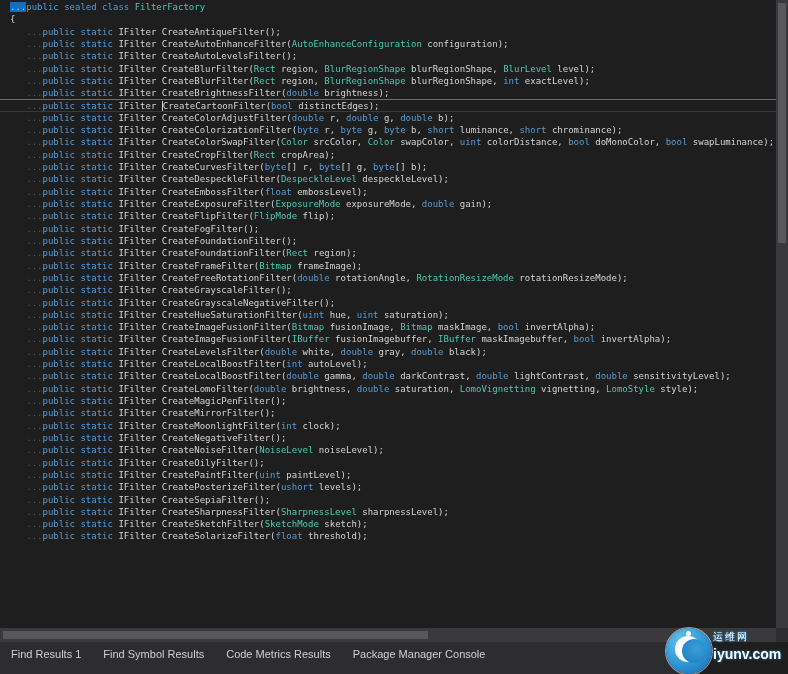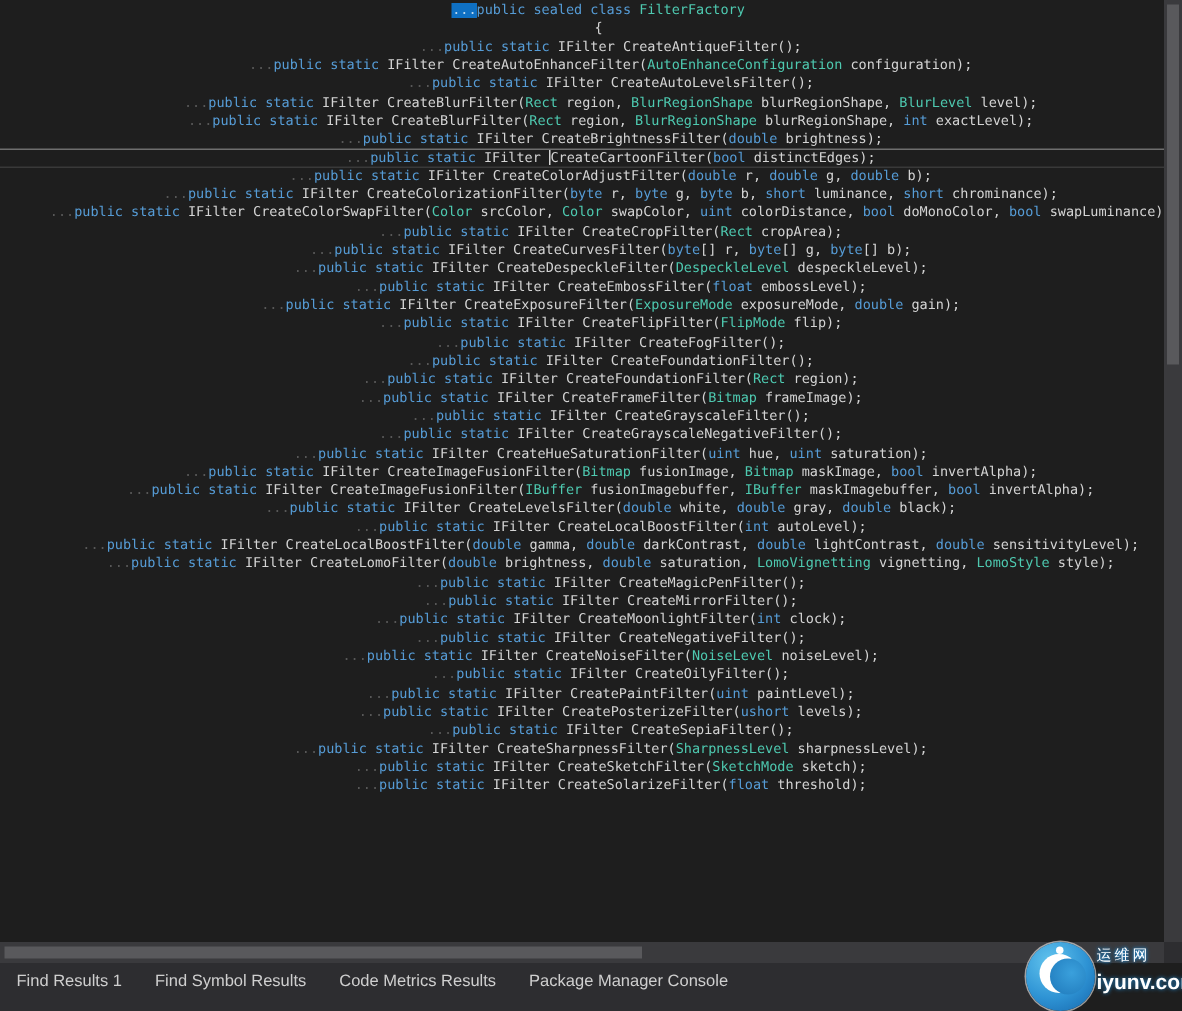--- a/index.html
+++ b/index.html
@@ -4,21 +4,21 @@
 <style>
   html,body{margin:0;padding:0;background:#111;}
   .window{
     position:relative;width:788px;height:674px;overflow:hidden;
     background:var(--bg,#1e1e1e);
     font-family:"DejaVu Sans Mono", monospace;
   }
   
   .code-area{
     position:absolute;left:0;top:0;width:788px;height:628px;overflow:hidden;
-    padding-top:1px;box-sizing:border-box;text-align:center;
+    padding-top:1px;box-sizing:border-box;
   }
   .code-line{
     height:12.32px;line-height:12.32px;font-size:9px;white-space:pre;
     padding-left:10px;color:var(--plain,#d4d4d4);
   }
   .code-line.current{
     box-shadow:0 -1px 0 var(--current_line_border,#6e6e6e), inset 0 -1px 0 rgba(110,110,110,.35);
   }
   .tk-k{color:var(--keyword,#569cd6);}
   .tk-t{color:var(--type,#4ec9b0);}
@@ -37,21 +37,21 @@
     position:absolute;left:0;top:642px;width:700px;height:32px;
     background:var(--footer_bg,#2d2d30);
     display:flex;align-items:flex-start;
     font-family:"Liberation Sans", sans-serif;
   }
   .tab{
     padding:6px 11px 5px 11px;font-size:11px;color:var(--tab_fg,#cfcfcf);
     white-space:nowrap;cursor:default;
   }
   
-  .watermark{position:absolute;right:2px;top:624px;width:102px;height:50px;}
+  .watermark{position:absolute;right:20px;top:624px;width:102px;height:50px;}
   .wm-circle{
     position:absolute;left:0;top:4px;width:46px;height:46px;border-radius:50%;
     background:radial-gradient(circle at 35% 28%, #62c4ee 0%, #2e93d4 55%, #1565ab 100%);
     box-shadow:0 0 0 1px rgba(255,255,255,.55);
     overflow:hidden;
   }
   .wm-crescent{
     position:absolute;left:9px;top:8px;width:26px;height:26px;border-radius:50%;background:#ffffff;
   }
   .wm-crescent:after{
@@ -90,20 +90,21 @@
       <div class="code-line"><span class="tk-d">   ...</span><span class="tk-k">public static </span><span class="tk-p">IFilter CreateCropFilter(</span><span class="tk-t">Rect</span><span class="tk-p"> cropArea);</span></div>
       <div class="code-line"><span class="tk-d">   ...</span><span class="tk-k">public static </span><span class="tk-p">IFilter CreateCurvesFilter(</span><span class="tk-k">byte</span><span class="tk-p">[] r, </span><span class="tk-k">byte</span><span class="tk-p">[] g, </span><span class="tk-k">byte</span><span class="tk-p">[] b);</span></div>
       <div class="code-line"><span class="tk-d">   ...</span><span class="tk-k">public static </span><span class="tk-p">IFilter CreateDespeckleFilter(</span><span class="tk-t">DespeckleLevel</span><span class="tk-p"> despeckleLevel);</span></div>
       <div class="code-line"><span class="tk-d">   ...</span><span class="tk-k">public static </span><span class="tk-p">IFilter CreateEmbossFilter(</span><span class="tk-k">float</span><span class="tk-p"> embossLevel);</span></div>
       <div class="code-line"><span class="tk-d">   ...</span><span class="tk-k">public static </span><span class="tk-p">IFilter CreateExposureFilter(</span><span class="tk-t">ExposureMode</span><span class="tk-p"> exposureMode, </span><span class="tk-k">double</span><span class="tk-p"> gain);</span></div>
       <div class="code-line"><span class="tk-d">   ...</span><span class="tk-k">public static </span><span class="tk-p">IFilter CreateFlipFilter(</span><span class="tk-t">FlipMode</span><span class="tk-p"> flip);</span></div>
       <div class="code-line"><span class="tk-d">   ...</span><span class="tk-k">public static </span><span class="tk-p">IFilter CreateFogFilter();</span></div>
       <div class="code-line"><span class="tk-d">   ...</span><span class="tk-k">public static </span><span class="tk-p">IFilter CreateFoundationFilter();</span></div>
       <div class="code-line"><span class="tk-d">   ...</span><span class="tk-k">public static </span><span class="tk-p">IFilter CreateFoundationFilter(</span><span class="tk-t">Rect</span><span class="tk-p"> region);</span></div>
       <div class="code-line"><span class="tk-d">   ...</span><span class="tk-k">public static </span><span class="tk-p">IFilter CreateFrameFilter(</span><span class="tk-t">Bitmap</span><span class="tk-p"> frameImage);</span></div>
+      <div class="code-line"><span class="tk-d">   ...</span><span class="tk-k">public static </span><span class="tk-p">IFilter CreateFreeRotationFilter(</span><span class="tk-k">double</span><span class="tk-p"> rotationAngle, </span><span class="tk-t">RotationResizeMode</span><span class="tk-p"> rotationResizeMode);</span></div>
       <div class="code-line"><span class="tk-d">   ...</span><span class="tk-k">public static </span><span class="tk-p">IFilter CreateGrayscaleFilter();</span></div>
       <div class="code-line"><span class="tk-d">   ...</span><span class="tk-k">public static </span><span class="tk-p">IFilter CreateGrayscaleNegativeFilter();</span></div>
       <div class="code-line"><span class="tk-d">   ...</span><span class="tk-k">public static </span><span class="tk-p">IFilter CreateHueSaturationFilter(</span><span class="tk-k">uint</span><span class="tk-p"> hue, </span><span class="tk-k">uint</span><span class="tk-p"> saturation);</span></div>
       <div class="code-line"><span class="tk-d">   ...</span><span class="tk-k">public static </span><span class="tk-p">IFilter CreateImageFusionFilter(</span><span class="tk-t">Bitmap</span><span class="tk-p"> fusionImage, </span><span class="tk-t">Bitmap</span><span class="tk-p"> maskImage, </span><span class="tk-k">bool</span><span class="tk-p"> invertAlpha);</span></div>
       <div class="code-line"><span class="tk-d">   ...</span><span class="tk-k">public static </span><span class="tk-p">IFilter CreateImageFusionFilter(</span><span class="tk-t">IBuffer</span><span class="tk-p"> fusionImagebuffer, </span><span class="tk-t">IBuffer</span><span class="tk-p"> maskImagebuffer, </span><span class="tk-k">bool</span><span class="tk-p"> invertAlpha);</span></div>
       <div class="code-line"><span class="tk-d">   ...</span><span class="tk-k">public static </span><span class="tk-p">IFilter CreateLevelsFilter(</span><span class="tk-k">double</span><span class="tk-p"> white, </span><span class="tk-k">double</span><span class="tk-p"> gray, </span><span class="tk-k">double</span><span class="tk-p"> black);</span></div>
       <div class="code-line"><span class="tk-d">   ...</span><span class="tk-k">public static </span><span class="tk-p">IFilter CreateLocalBoostFilter(</span><span class="tk-k">int</span><span class="tk-p"> autoLevel);</span></div>
       <div class="code-line"><span class="tk-d">   ...</span><span class="tk-k">public static </span><span class="tk-p">IFilter CreateLocalBoostFilter(</span><span class="tk-k">double</span><span class="tk-p"> gamma, </span><span class="tk-k">double</span><span class="tk-p"> darkContrast, </span><span class="tk-k">double</span><span class="tk-p"> lightContrast, </span><span class="tk-k">double</span><span class="tk-p"> sensitivityLevel);</span></div>
       <div class="code-line"><span class="tk-d">   ...</span><span class="tk-k">public static </span><span class="tk-p">IFilter CreateLomoFilter(</span><span class="tk-k">double</span><span class="tk-p"> brightness, </span><span class="tk-k">double</span><span class="tk-p"> saturation, </span><span class="tk-t">LomoVignetting</span><span class="tk-p"> vignetting, </span><span class="tk-t">LomoStyle</span><span class="tk-p"> style);</span></div>
       <div class="code-line"><span class="tk-d">   ...</span><span class="tk-k">public static </span><span class="tk-p">IFilter CreateMagicPenFilter();</span></div>

